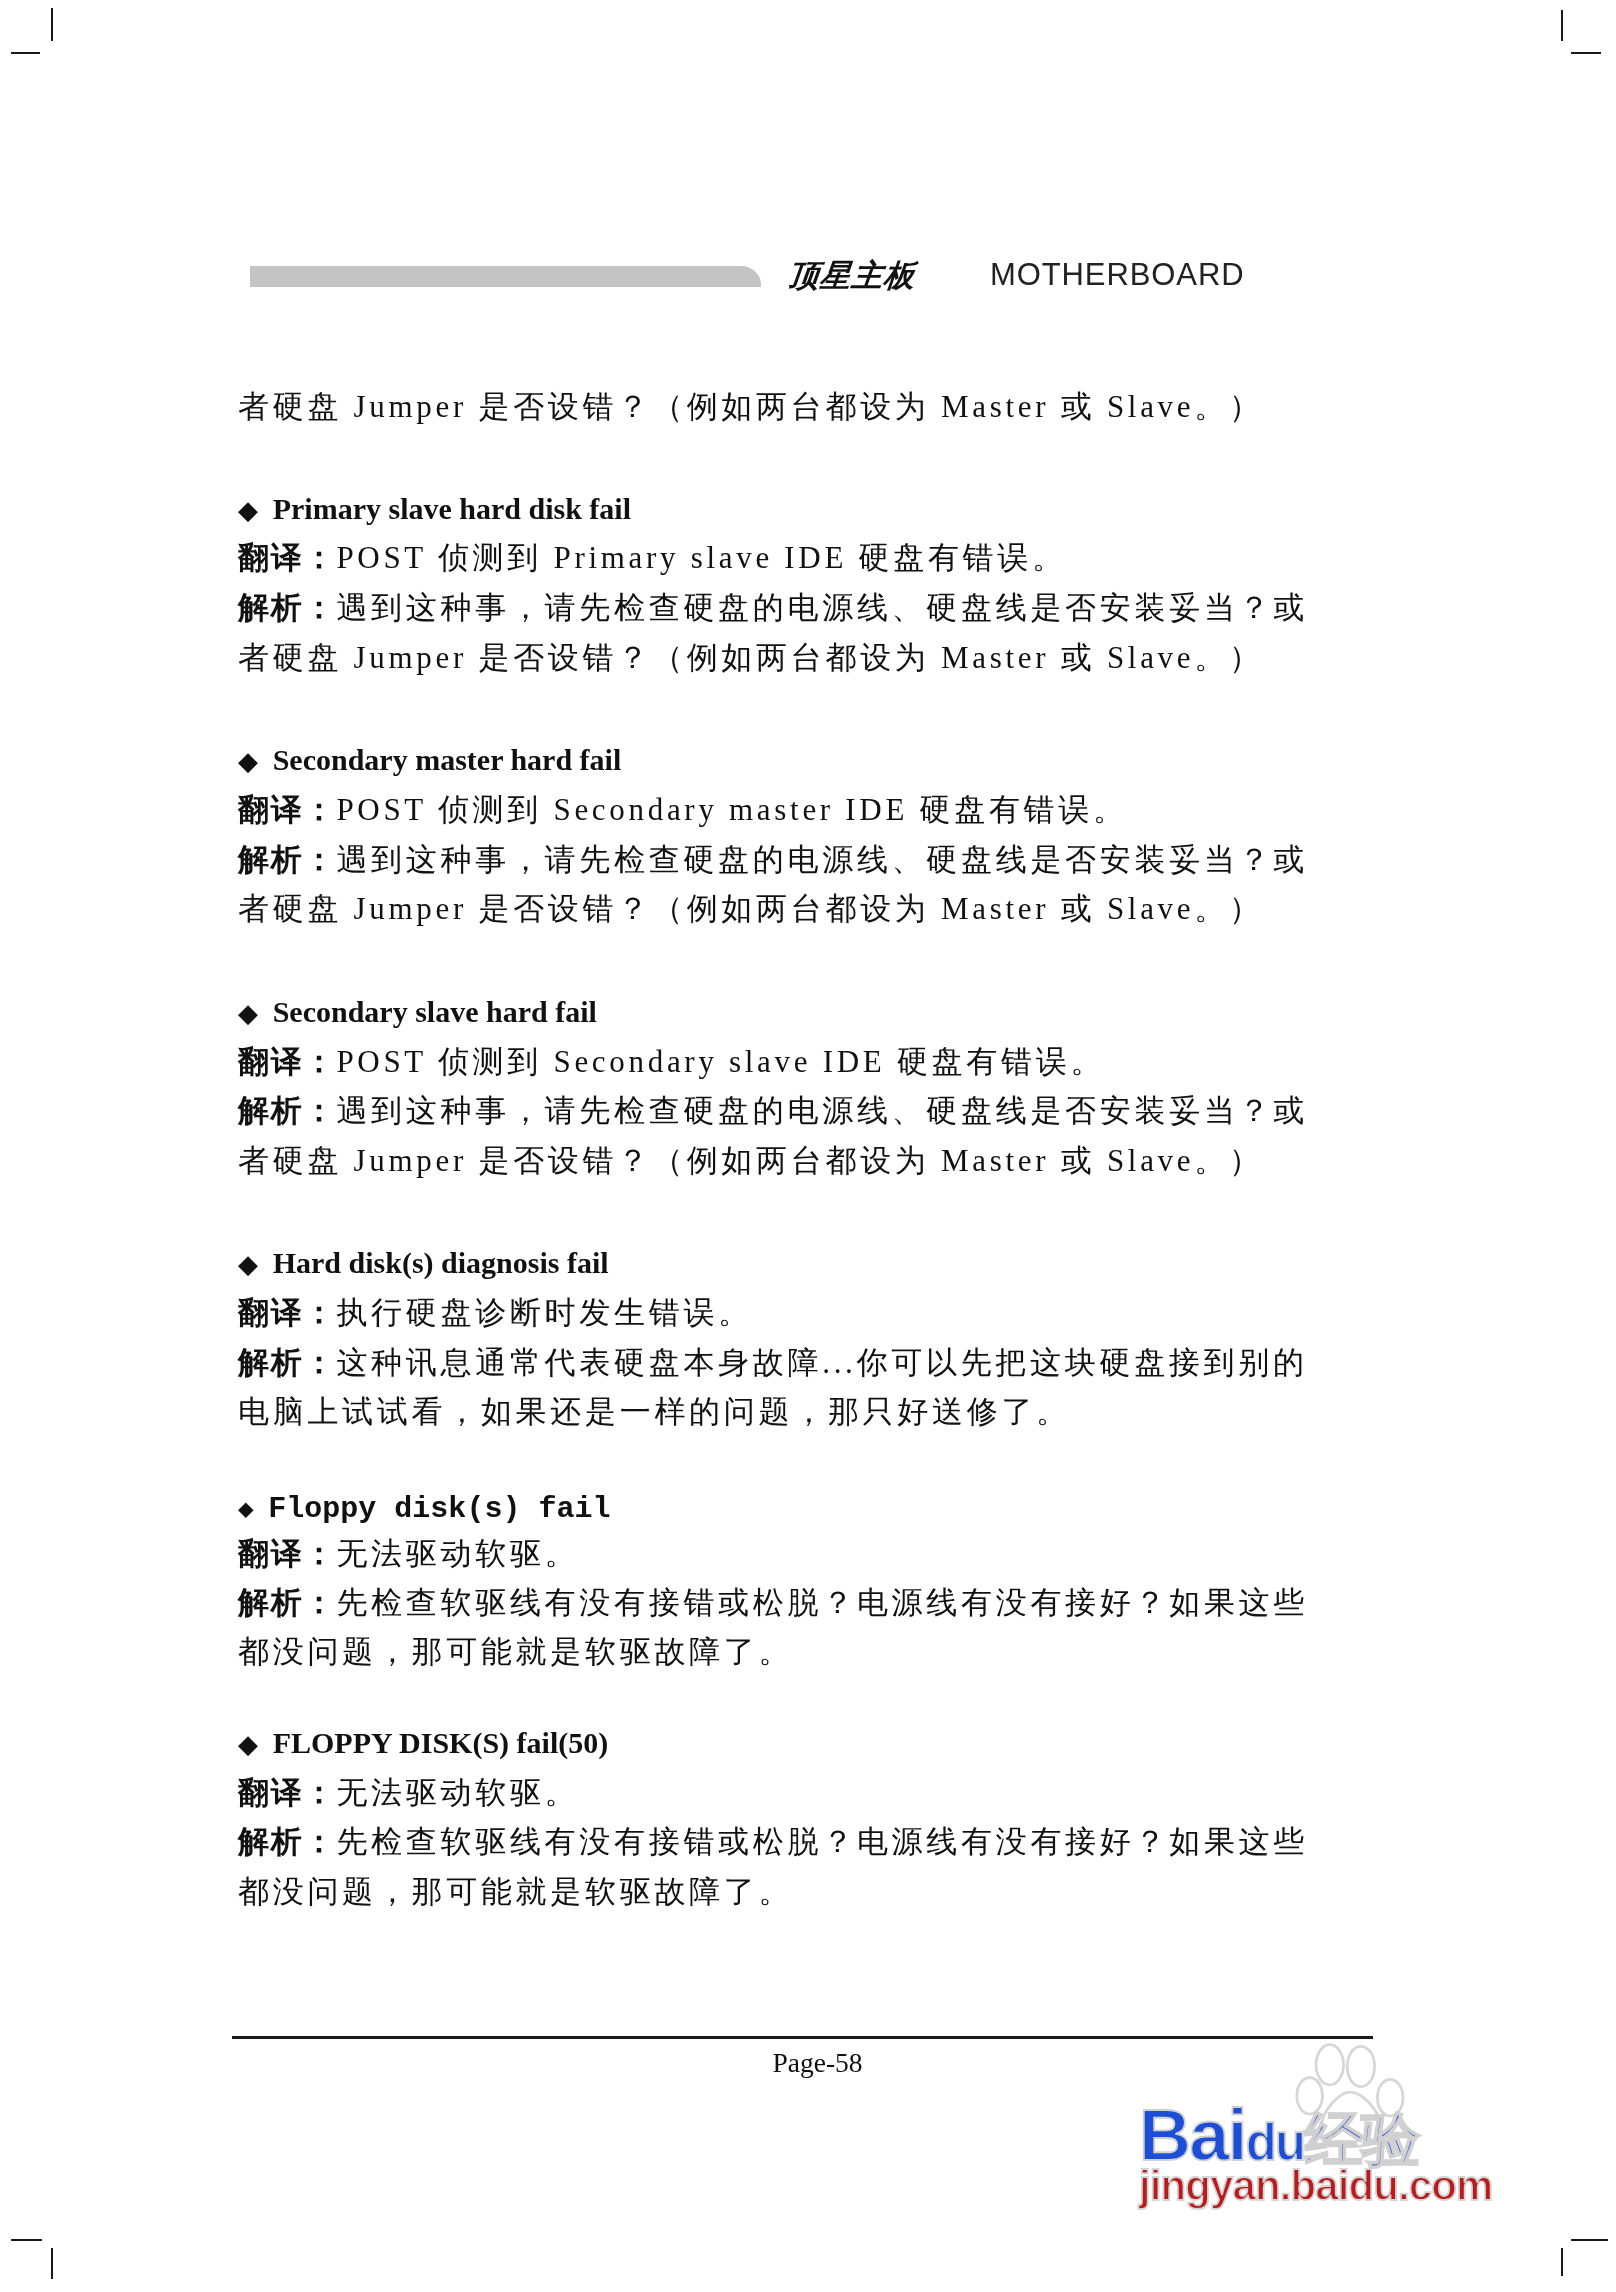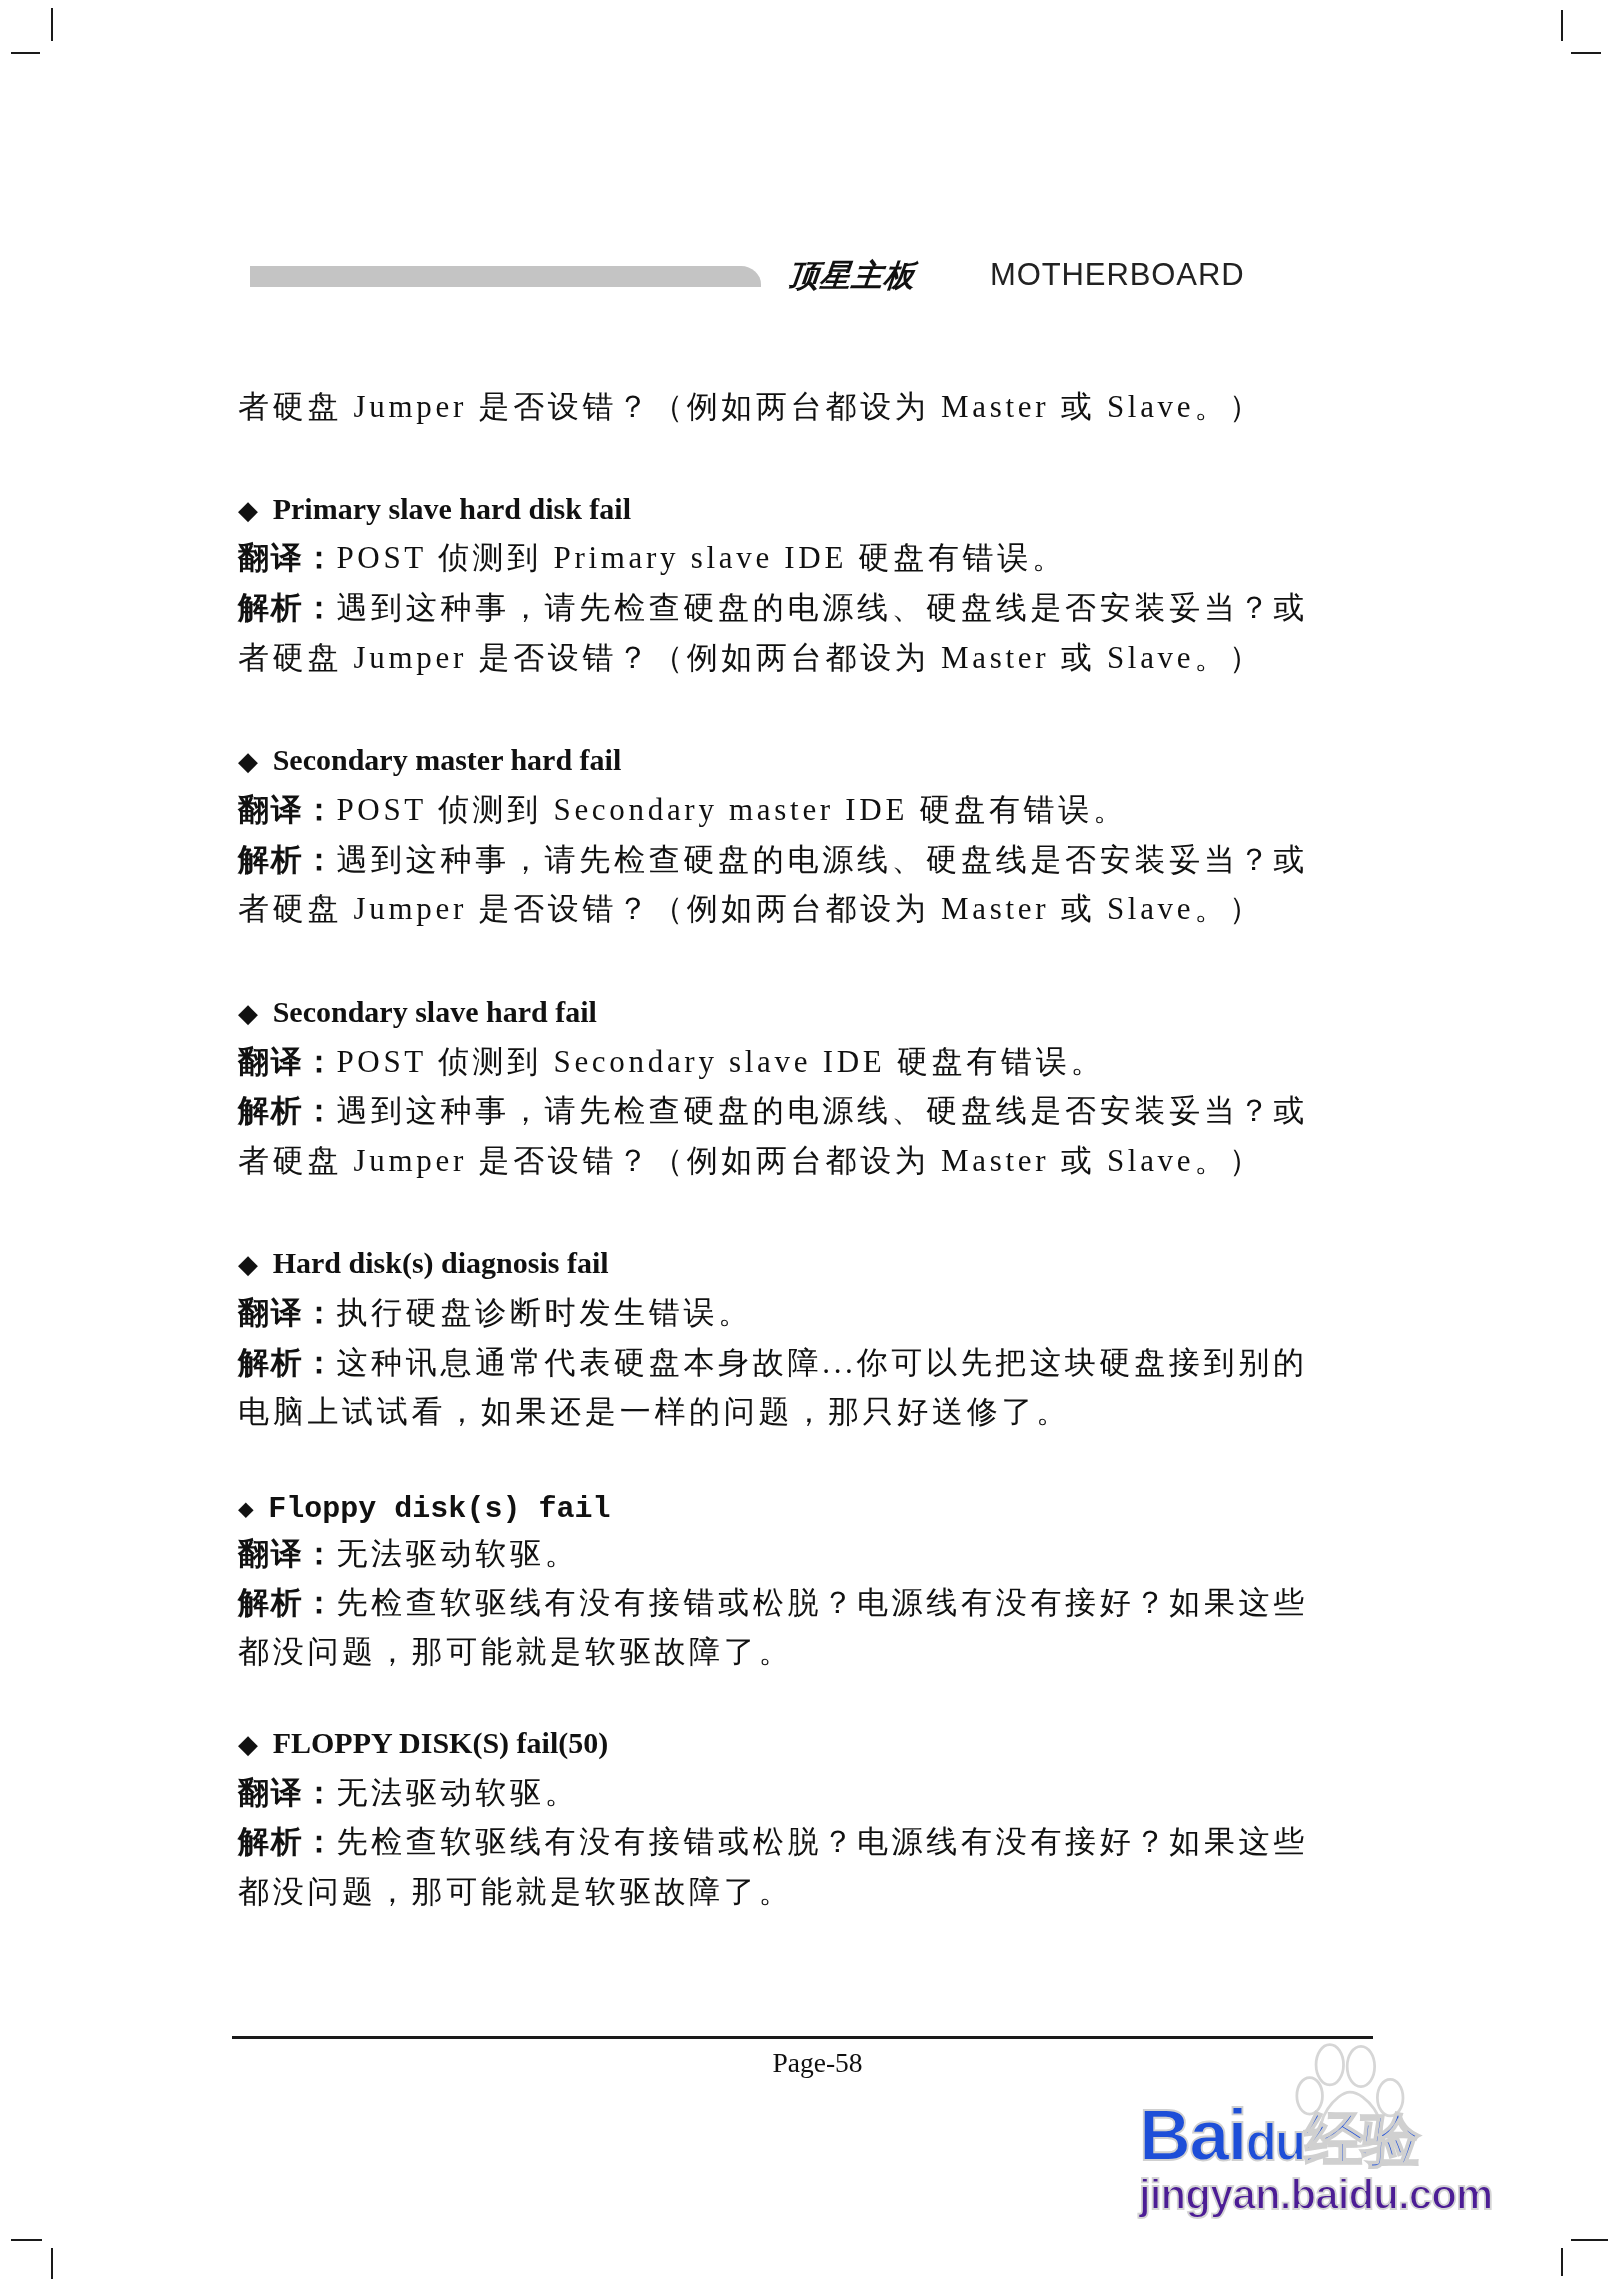--- a/index.html
+++ b/index.html
@@ -52,22 +52,22 @@
     position: absolute; left: 1139px; top: 2039px; width: 386px; height: 193px;
     color: #e4e4e4; pointer-events: none;
     font-family: "Liberation Sans", "DejaVu Sans", sans-serif;
   }
   .wm-paw { position: absolute; left: 156px; top: 0; }
   .wm-brand {
     position: absolute; left: 0; top: 55px; font-size: 72px; font-weight: bold;
     color: #1d4ed8; -webkit-text-stroke: 1.8px #d0d0d0; letter-spacing: -1.8px;
   }
   .wm-url {
-    position: absolute; left: 0; top: 132px; font-size: 42px; font-weight: bold;
-    color: #4c1d95; -webkit-text-stroke: 1.8px #d4d4d4; letter-spacing: -0.9px;
+    position: absolute; left: 0; top: 123px; font-size: 42px; font-weight: bold;
+    color: #b91c1c; -webkit-text-stroke: 1.8px #d4d4d4; letter-spacing: -0.9px;
   }
 </style>
 </head>
 <body>
 
 <div class="crop v" style="left:51px;top:8.3px;height:33px;"></div>
 <div class="crop h" style="left:11px;top:52px;width:29px;"></div>
 <div class="crop v" style="left:1561px;top:10px;height:31px;"></div>
 <div class="crop h" style="left:1571px;top:52px;width:30px;"></div>
 <div class="crop h" style="left:11px;top:2239px;width:31px;"></div>

